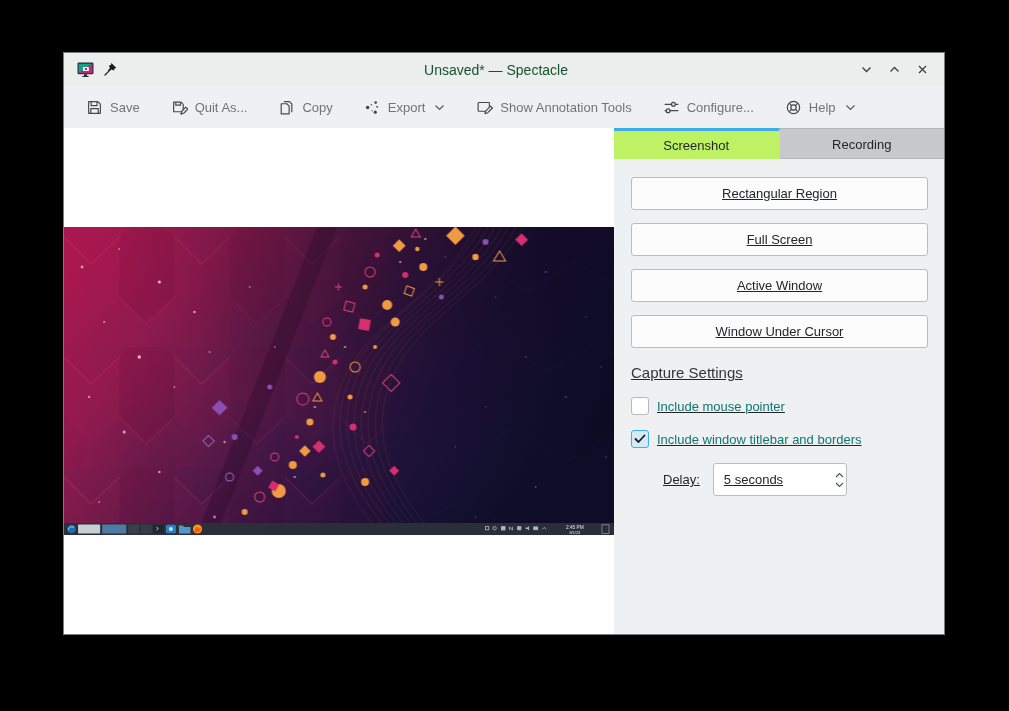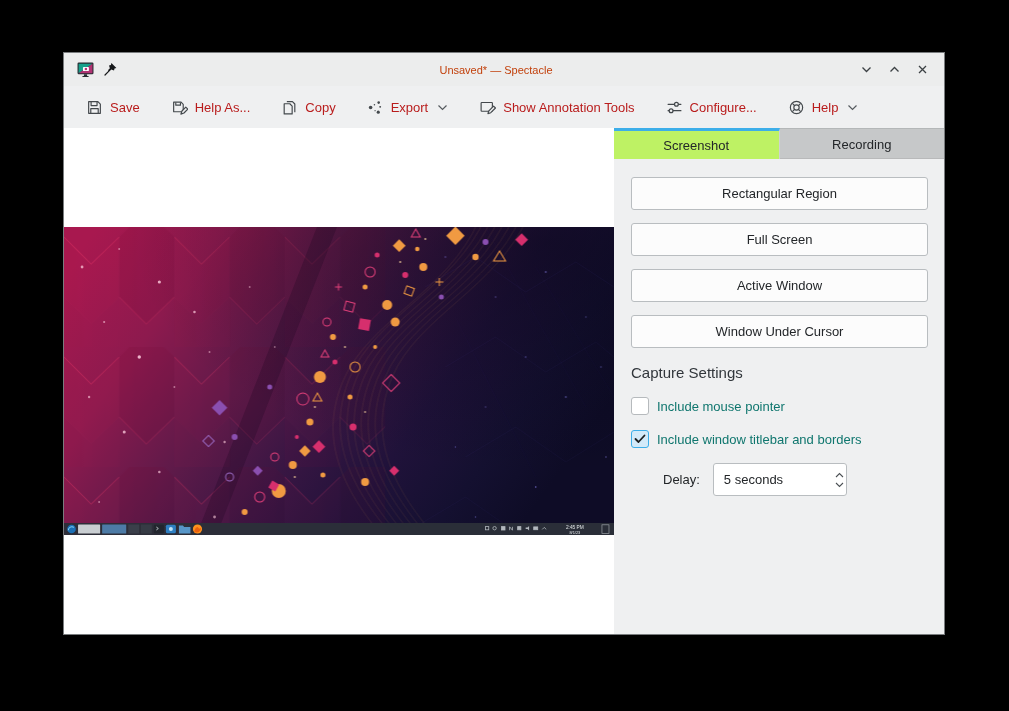--- a/index.html
+++ b/index.html
@@ -10,38 +10,38 @@
   }
   .window{
     position:absolute;left:63px;top:52px;width:880px;height:581px;
     background:#eff0f1;border:1px solid #797c7e;display:flex;flex-direction:column;
     box-sizing:content-box;
   }
   
   .titlebar{height:33px;position:relative;display:flex;align-items:center;padding:0 13px;flex:none;background:#eceded;}
   .titlebar .app-icon{width:17px;height:17px;flex:none;}
   .titlebar .pin{width:15px;height:15px;margin-left:9px;flex:none;}
-  .titlebar-title{position:absolute;left:0;right:16px;text-align:center;font-size:11px;font-weight:500;color:#c2410c;pointer-events:none;}
+  .titlebar-title{position:absolute;left:0;right:16px;text-align:center;font-size:14px;font-weight:500;color:#14532d;pointer-events:none;}
   .win-controls{margin-left:auto;display:flex;gap:11px;z-index:2;}
   .win-btn{width:17px;height:17px;display:flex;align-items:center;justify-content:center;}
   
   .toolbar{height:42px;display:flex;align-items:center;padding-left:22px;gap:31px;flex:none;background:#eff0f1;}
-  .tool-item{display:flex;align-items:center;gap:7px;font-size:13px;color:#b91c1c;white-space:nowrap;}
+  .tool-item{display:flex;align-items:center;gap:7px;font-size:13px;color:#737373;white-space:nowrap;}
   .tool-item svg.ticon{flex:none;}
   .dd{margin-left:2px;}
   
   .content{flex:1;display:flex;min-height:0;}
   .preview-area{flex:1;background:#ffffff;display:flex;align-items:center;min-width:0;}
   .preview-svg{display:block;width:100%;height:308px;}
   .side-panel{width:330px;flex:none;display:flex;flex-direction:column;background:#eff0f1;}
   .tabbar{display:flex;height:31px;flex:none;}
   .tab{flex:1;display:flex;align-items:center;justify-content:center;font-size:13px;color:#232629;box-sizing:border-box;}
   .tab.active{background:#bef264;border-top:3px solid #3daee9;border-right:1px solid #cfd1d2;}
   .tab:not(.active){background:#c6c8c9;border-top:1px solid #b4b7b8;box-shadow:inset 0 -1px 0 rgba(0,0,0,0.07);}
-  .panel-body{padding:18px 16px 0 17px;}
+  .panel-body{padding:18px 16px 0 17px;text-decoration:underline;}
   .capture-btn{
     height:33px;background:#fcfcfc;border:1px solid #b9bdc0;border-radius:3px;
     display:flex;align-items:center;justify-content:center;font-size:13px;color:#232629;
     margin-bottom:13px;box-sizing:border-box;
   }
   .settings-heading{font-size:15px;font-weight:400;color:#31363b;margin:16px 0 16px 0;}
   .check-row{display:flex;align-items:center;margin-bottom:15px;}
   .checkbox{width:18px;height:18px;border:1px solid #b6babd;border-radius:3px;background:#fff;box-sizing:border-box;flex:none;display:flex;align-items:center;justify-content:center;}
   .checkbox svg{display:none;}
   .checkbox.checked{background:#d3eaf9;border-color:#3daee9;}
@@ -99,21 +99,21 @@
           <path d="M4.5 13.2V9h7v4.2"></path>
       </svg>
       <span>Save</span>
     </div>
     <div class="tool-item">
       <svg class="ticon" width="17" height="17" viewBox="0 0 16 16" fill="none" stroke="#43484c" stroke-width="1.1" stroke-linejoin="round">
         <path d="M2.5 3h7l2 2v7h-9z"></path>
           <path d="M4.5 3.2v2.6h4.4V3.2"></path>
         <path d="M9.3 14.2l1-2.9 3.6-3.6 1.9 1.9-3.6 3.6z" fill="#eff0f1"></path>
       </svg>
-      <span>Help As...</span>
+      <span>Quit As...</span>
     </div>
     <div class="tool-item">
       <svg class="ticon" width="17" height="17" viewBox="0 0 16 16" fill="none" stroke="#43484c" stroke-width="1.1" stroke-linejoin="round">
         <path d="M5.5 2.5h5.3l2.2 2.2v7.8"></path>
         <path d="M3 4.5h5.3l2.2 2.2v7.3H3z" fill="#eff0f1"></path>
       </svg>
       <span>Copy</span>
     </div>
     <div class="tool-item">
       <svg class="ticon" width="17" height="17" viewBox="0 0 16 16" fill="#43484c">

